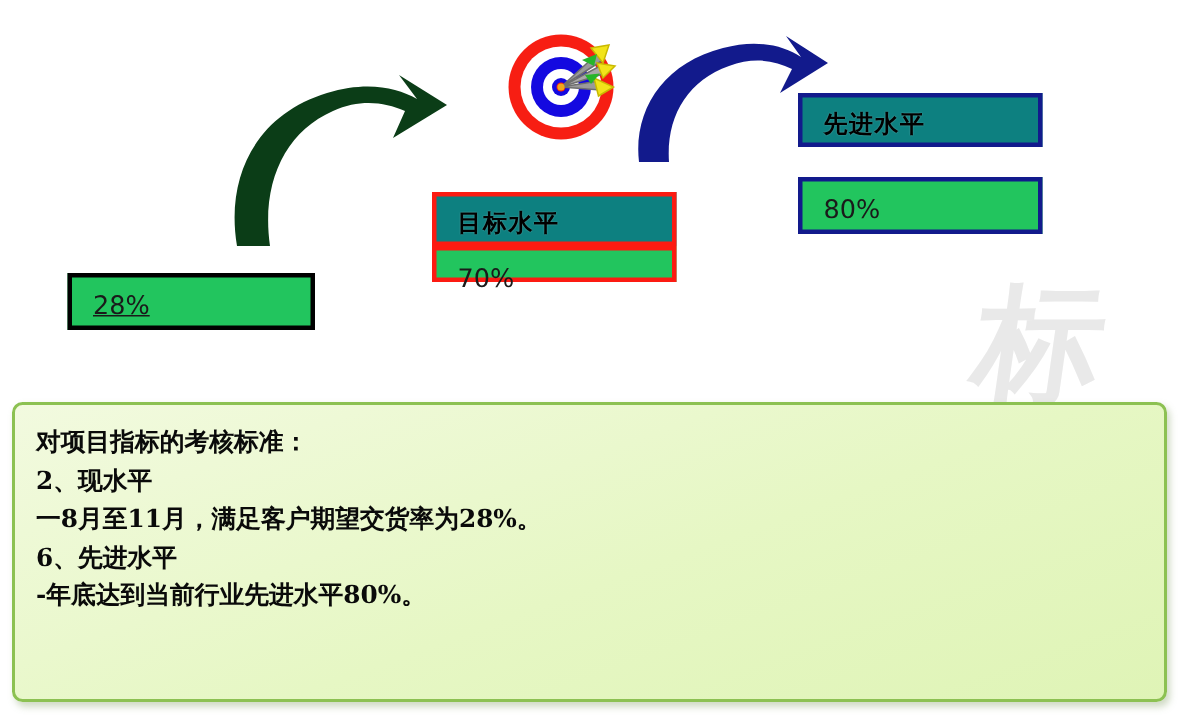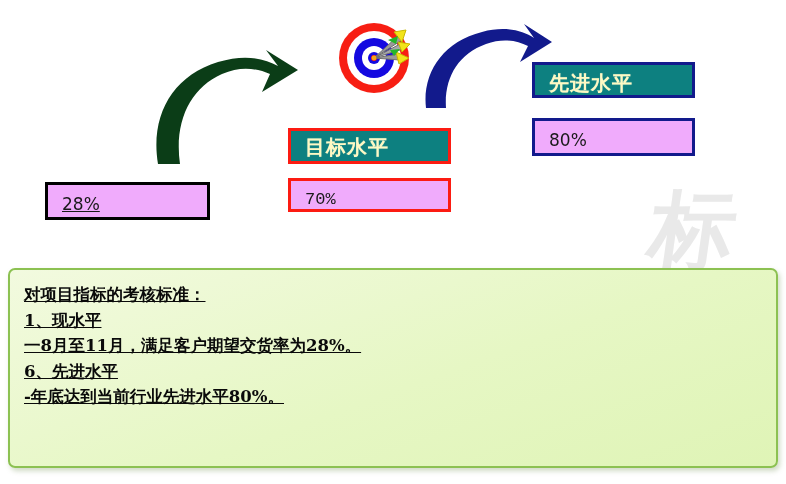--- a/index.html
+++ b/index.html
@@ -19,43 +19,43 @@
     font-family:"DejaVu Serif","Liberation Serif",serif;
     line-height:100px;text-align:center;
     transform:skewX(-8deg);
     user-select:none;pointer-events:none;
   }
 
   
   .step{position:absolute;}
   .step .hdr{
     background:#0d8080;
-    color:#fef9c3;
+    color:#000000;
     font-weight:bold;
-    font-size:20px;
+    font-size:16px;
     letter-spacing:1px;
     padding:6px 14px;
     box-sizing:border-box;
     text-shadow:0 0 1px rgba(255,255,255,.4);
   }
   .step .val{
-    background:#f0abfc;
+    background:#22c55e;
     color:#1a1a1a;
     font-size:17px;
     padding:8px 14px;
     box-sizing:border-box;
   }
 
   .step.s1{left:45px;top:166px;width:165px;}
   .step.s1 .hdr{border:3px solid #000000;height:36px;line-height:24px;}
   .step.s1 .val{border:3px solid #000000;height:38px;line-height:22px;margin-top:16px;text-decoration:underline;}
 
-  .step.s2{left:288px;top:128px;width:163px;font-family:Liberation Mono, monospace;}
+  .step.s2{left:288px;top:128px;width:163px;}
   .step.s2 .hdr{border:3px solid #fc1b12;height:36px;line-height:24px;}
-  .step.s2 .val{border:3px solid #fc1b12;height:34px;line-height:22px;margin-top:14px;}
+  .step.s2 .val{border:3px solid #fc1b12;height:24px;line-height:22px;}
 
   .step.s3{left:532px;top:62px;width:163px;}
   .step.s3 .hdr{border:3px solid #121a8c;height:36px;line-height:24px;}
   .step.s3 .val{border:3px solid #121a8c;height:38px;line-height:22px;margin-top:20px;}
 
   
   .target{position:absolute;left:336px;top:16px;width:80px;height:80px;}
 
   
   .arrow{position:absolute;}
@@ -73,21 +73,20 @@
     box-shadow:2px 3px 5px rgba(120,150,90,.35);
     padding:12px 14px 0 14px;
   }
   .panel .line{
     font-family:"DejaVu Serif","Liberation Serif",serif;
     font-weight:bold;
     font-size:16.5px;
     color:#0a0a0a;
     line-height:25.5px;
     white-space:nowrap;
-    text-decoration:underline;
   }
 </style>
 </head>
 <body>
 
 <div id="stage">
 
   <div class="watermark">标</div>
 
   <div class="target">
@@ -136,19 +135,19 @@
     <div class="val">70%</div>
   </div>
 
   <div class="step s3">
     <div class="hdr">先进水平</div>
     <div class="val">80%</div>
   </div>
 
   <div class="panel">
     <div class="line">对项目指标的考核标准：</div>
-    <div class="line">1、现水平</div>
+    <div class="line">2、现水平</div>
     <div class="line"> 一8月至11月，满足客户期望交货率为28%。</div>
     <div class="line">6、先进水平</div>
     <div class="line">-年底达到当前行业先进水平80%。</div>
   </div>
 
 </div>
 
 </body></html>

